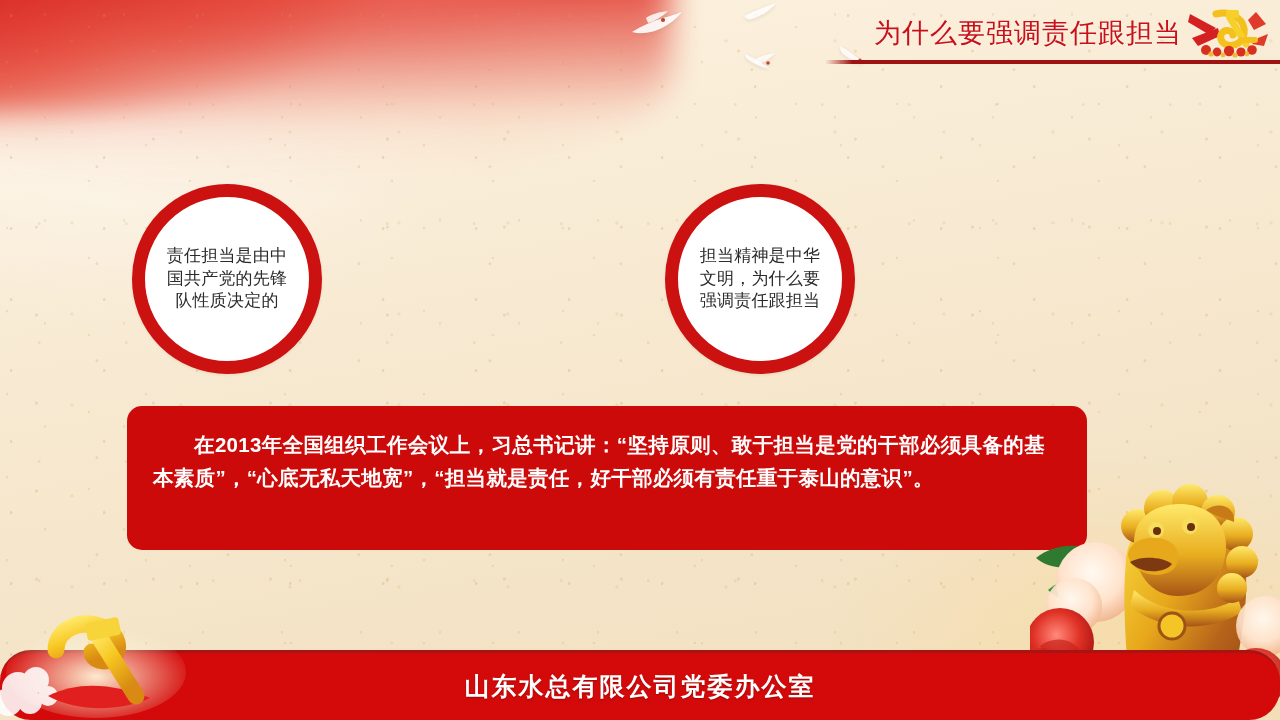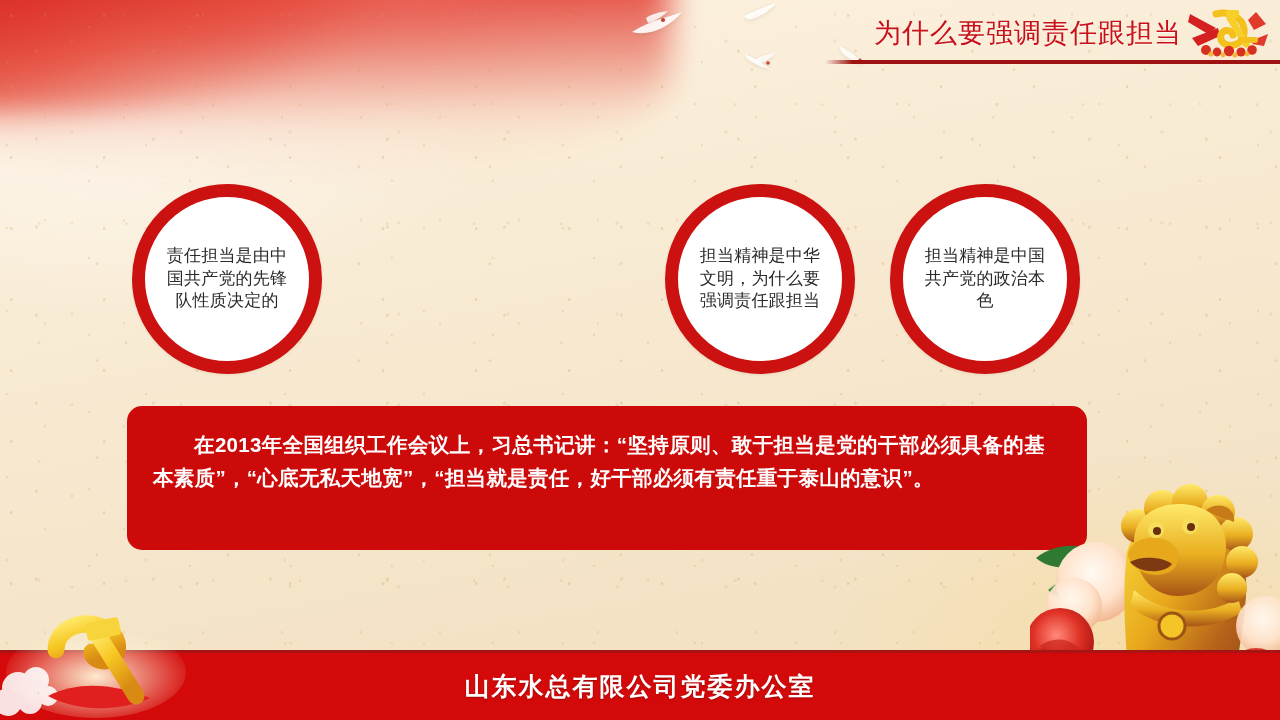--- a/index.html
+++ b/index.html
@@ -88,21 +88,21 @@
     margin:0;color:#ffffff;font-size:20.5px;font-weight:bold;
     line-height:1.62;text-align:justify;letter-spacing:.3px;
     text-indent:2em;
   }
   
   .lion-wrap{position:absolute;right:0;bottom:0;width:250px;height:290px;pointer-events:none;}
   
   .footer{
     position:absolute;left:0;bottom:0;width:1280px;height:67px;
     background:#d40a0a;border-top:3px solid #a81414;
-    display:flex;align-items:center;justify-content:center;
+    display:flex;align-items:center;justify-content:center;border-radius:31px;
   }
   .footer .ftxt{
     color:#ffffff;font-size:25px;font-weight:bold;letter-spacing:2px;
     text-shadow:0 1px 2px rgba(110,0,0,.5);
   }
   .party-emblem{position:absolute;left:0;bottom:0;width:215px;height:110px;pointer-events:none;}
 </style>
 </head>
 <body>
 
@@ -169,23 +169,20 @@
       </g>
     </svg>
   </div>
 
   <div class="circles">
     <div class="circle c1">
       <span class="txt">责任担当是由中国共产党的先锋队性质决定的</span>
     </div>
     <div class="circle c3">
       <span class="txt">担当精神是中华文明，为什么要强调责任跟担当</span>
-    </div>
-    <div class="circle c4">
-      <span class="txt">担当精神是中国共产党的政治本色</span>
     </div>
   </div>
 
   <div class="quote">
     <p>在2013年全国组织工作会议上，习总书记讲：“坚持原则、敢于担当是党的干部必须具备的基本素质”，“心底无私天地宽”，“担当就是责任，好干部必须有责任重于泰山的意识”。</p>
   </div>
 
   <div class="lion-wrap">
     <svg width="250" height="290" viewBox="0 0 250 290">
       <defs>

